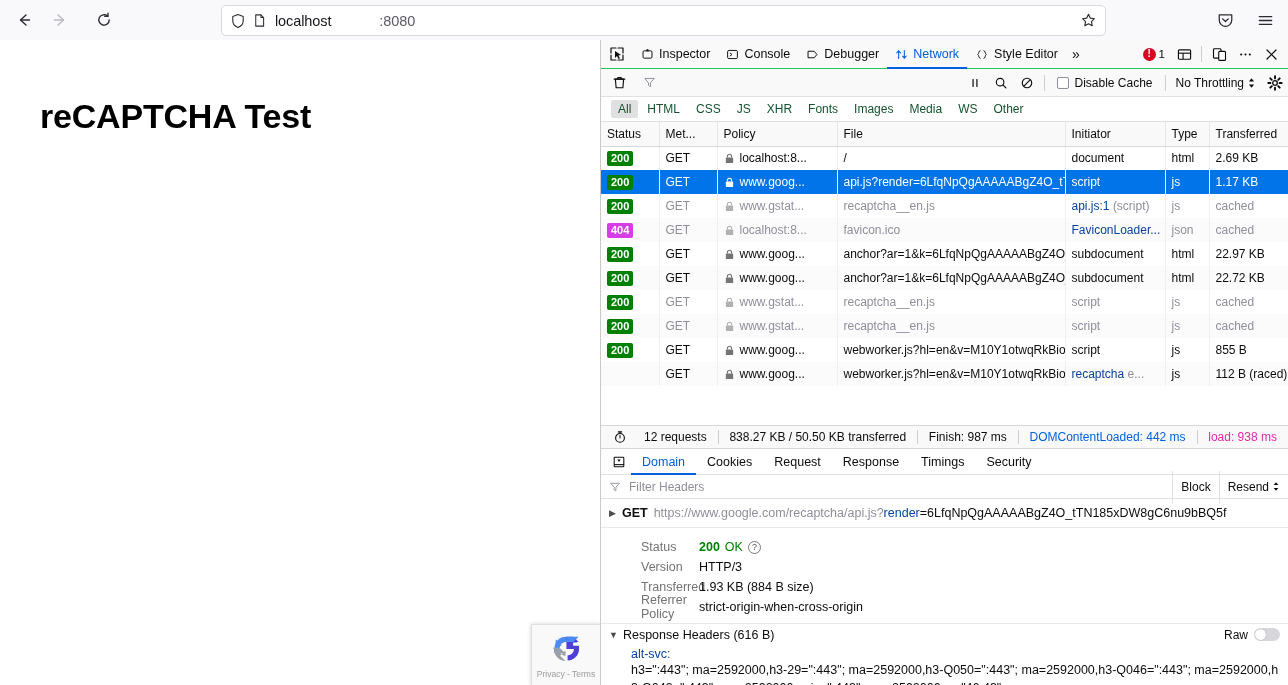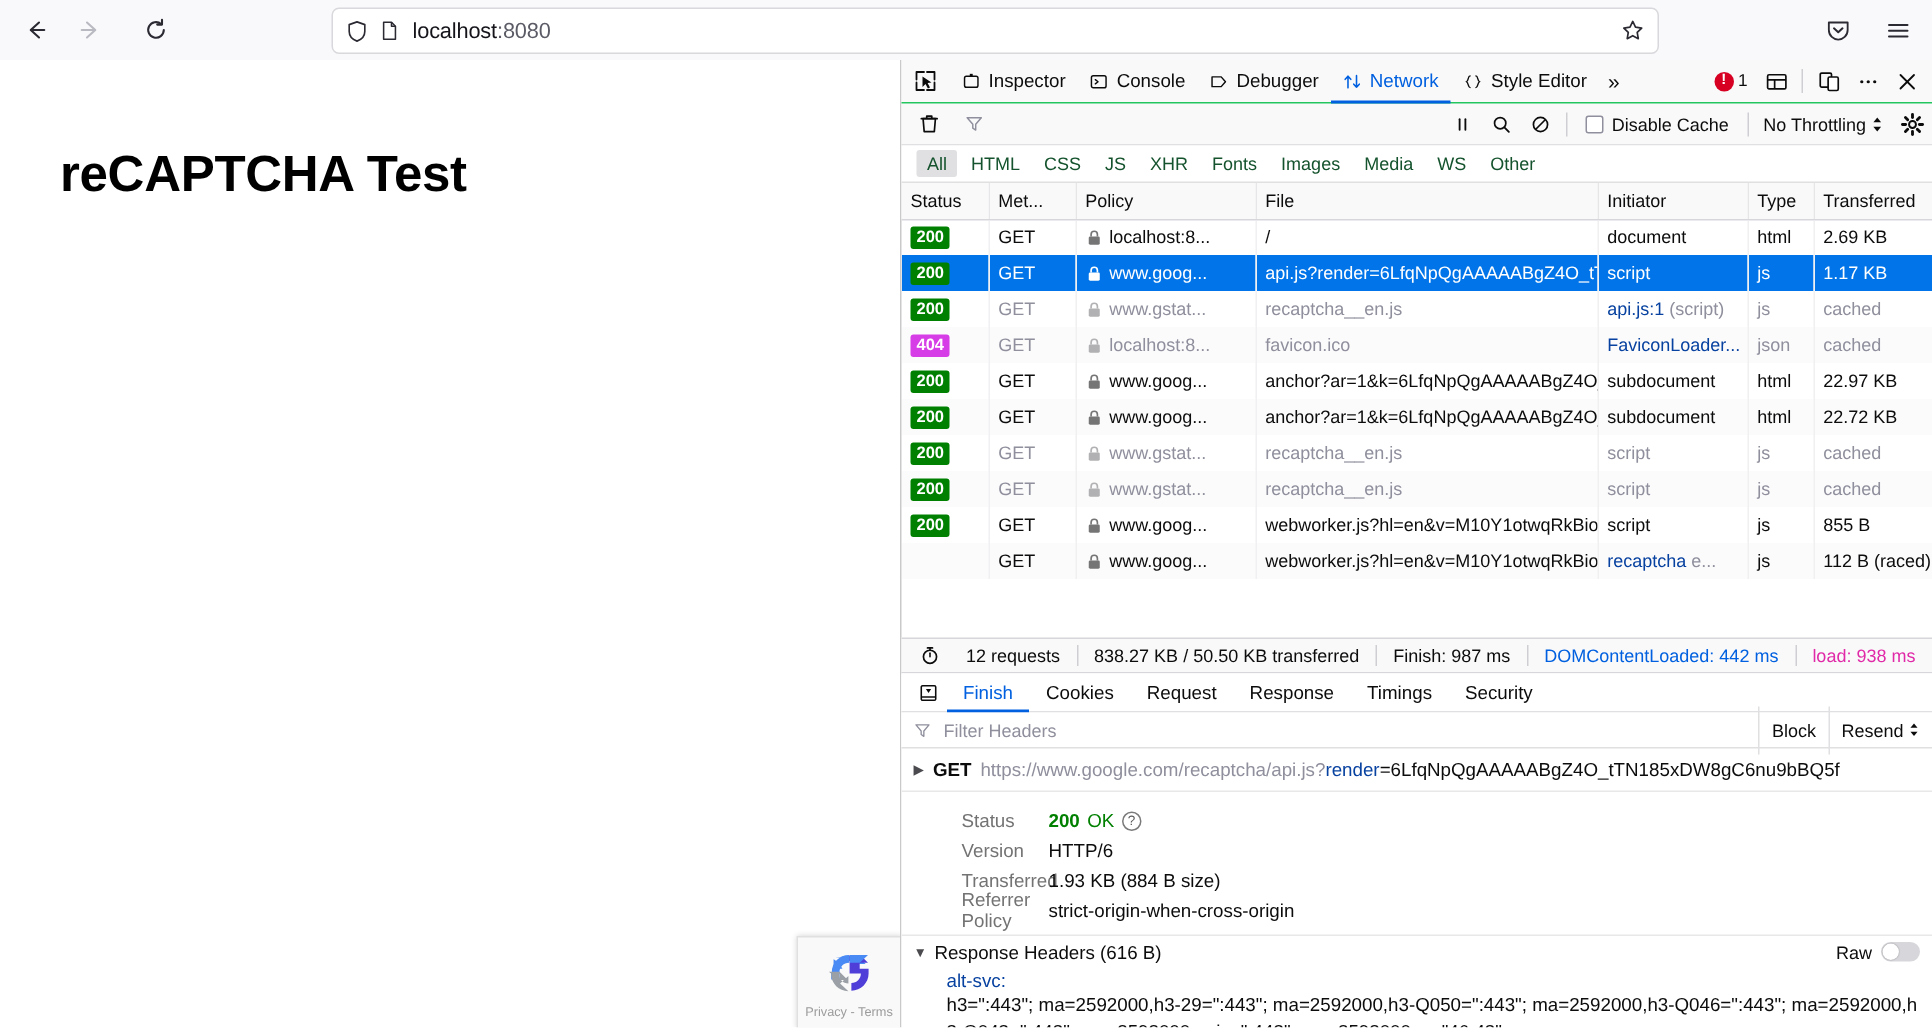--- a/index.html
+++ b/index.html
@@ -28,21 +28,21 @@
     position: absolute; left: 221px; top: 5px; width: 885px; height: 31px;
     background: #fff; border: 1px solid #d8d8dd; border-radius: 5px;
     display: flex; align-items: center; padding: 0 8px;
   }
   .urlbar .shield { margin-right: 2px; display:flex; }
   .urlbar .pageicon { margin-right: 8px; margin-left:4px; display:flex; }
   .url-text {
     flex: 1; font-size: 14.5px; color: #15141a; letter-spacing: -0.1px;
     white-space: nowrap; overflow: hidden;
   }
-  .url-text .dim { color: #5b5b66; }
+  .url-text .dim { color: #5b5b66; margin-left: 48px; }
   .star { margin-left: auto; display: flex; }
   .chrome-right {
     position: absolute; right: 6px; top: 4px; display: flex; align-items: center; gap: 6px;
   }
   .chrome-right .cbtn {
     width: 34px; height: 32px; display:flex; align-items:center; justify-content:center;
     border-radius: 4px;
   }
 
   
@@ -721,21 +721,21 @@
 
     <div class="details">
       <div class="det-tabs">
         <div class="det-toggle-ico">
           <svg width="14" height="14" viewBox="0 0 16 16">
             <rect x="2.5" y="2.5" width="11" height="11" rx="1" fill="none" stroke="#0c0c0d" stroke-width="1.2"></rect>
             <line x1="2.5" y1="11" x2="13.5" y2="11" stroke="#0c0c0d" stroke-width="1.2"></line>
             <path d="M6 5 L10 5 L8 8 Z" fill="#0c0c0d"></path>
           </svg>
         </div>
-        <div class="det-tab active">Finish</div>
+        <div class="det-tab active">Domain</div>
         <div class="det-tab">Cookies</div>
         <div class="det-tab">Request</div>
         <div class="det-tab">Response</div>
         <div class="det-tab">Timings</div>
         <div class="det-tab">Security</div>
       </div>
 
       <div class="det-filter">
         <svg width="12" height="12" viewBox="0 0 16 16">
           <path d="M2.2 3 L13.8 3 L9.2 8.4 L9.2 13.2 L6.8 11.6 L6.8 8.4 Z" fill="none" stroke="#8f8f9d" stroke-width="1.2" stroke-linejoin="round"></path>
@@ -762,21 +762,21 @@
           <div class="kv-row">
             <span class="kv-key">Status</span>
             <span class="kv-val">
               <span class="ok-code">200</span>
               <span class="ok-text">OK</span>
               <span class="help-ico">?</span>
             </span>
           </div>
           <div class="kv-row">
             <span class="kv-key">Version</span>
-            <span class="kv-val">HTTP/6</span>
+            <span class="kv-val">HTTP/3</span>
           </div>
           <div class="kv-row">
             <span class="kv-key">Transferred</span>
             <span class="kv-val">1.93 KB (884 B size)</span>
           </div>
           <div class="kv-row">
             <span class="kv-key">Referrer Policy</span>
             <span class="kv-val">strict-origin-when-cross-origin</span>
           </div>
         </div>

